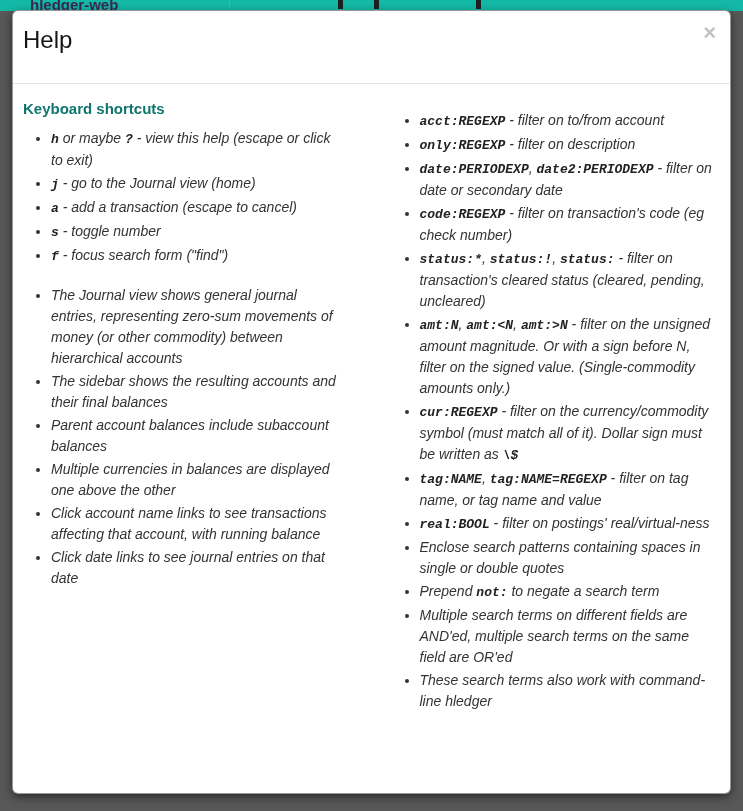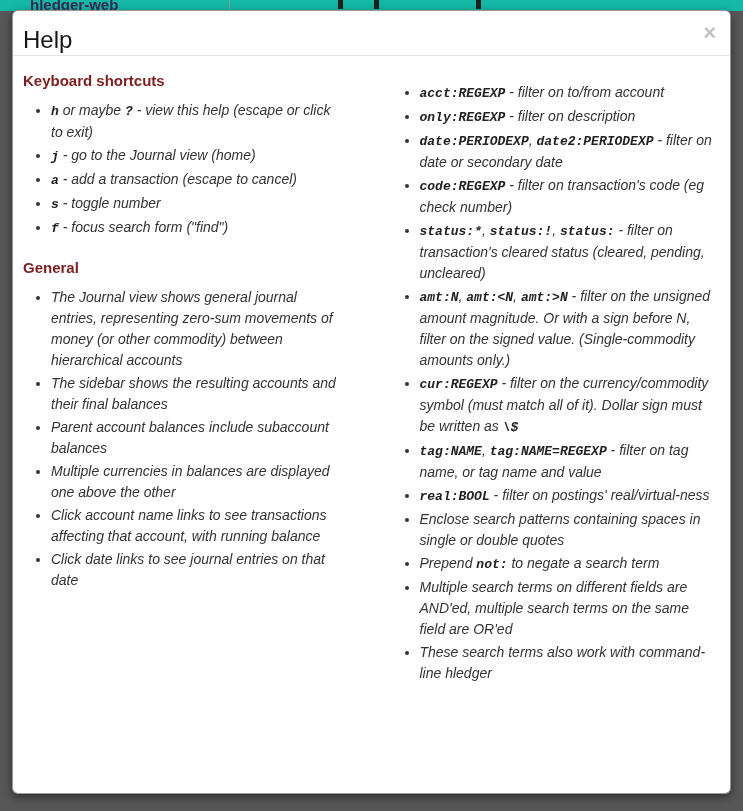--- a/index.html
+++ b/index.html
@@ -41,21 +41,21 @@
     position: absolute; left: 12px; top: 10px;
     width: 719px; height: 784px;
     background: #ffffff;
     border: 1px solid rgba(0,0,0,0.4);
     border-radius: 6px;
     box-shadow: 0 3px 9px rgba(0,0,0,0.5);
     overflow: hidden;
   }
   .modal-header {
     position: relative;
-    padding: 14px 15px 0 10px;
+    padding: 14px 15px 28px 10px;
     border-bottom: 1px solid #e5e5e5;
   }
   .modal-title {
     font-size: 24px; font-weight: 400;
     line-height: 30px; color: #151515;
   }
   .close-btn {
     position: absolute; right: 14px; top: 13px;
     background: none; border: none;
     font-family: "Liberation Sans", sans-serif;
@@ -64,21 +64,21 @@
   }
   .modal-body {
     display: flex;
     padding: 16px 10px 20px 10px;
     font-size: 14px; line-height: 21px; color: #333;
   }
   .col { width: 50%; }
   .col-left  { padding-right: 30px; }
   .col-right { padding-left: 20px; padding-right: 8px; }
   h3.section-heading {
-    font-size: 15px; font-weight: 700; color: #7f1d1d;
+    font-size: 15px; font-weight: 700; color: #0f766e;
     line-height: 18px; margin: 0;
   }
   h3.section-heading.mt { margin-top: 20px; }
   ul.help-list {
     margin: 10px 0 18px 0;
     padding-left: 28px;
     list-style: disc outside;
     font-style: italic;
   }
   ul.help-list li { margin-bottom: 2px; }
@@ -108,21 +108,20 @@
     <div class="modal-body">
       <div class="col col-left">
         <h3 class="section-heading">Keyboard shortcuts</h3>
         <ul class="help-list">
             <li><code>h</code><span> or maybe </span><code>?</code><span> - view this help (escape or click to exit)</span></li>
             <li><code>j</code><span> - go to the Journal view (home)</span></li>
             <li><code>a</code><span> - add a transaction (escape to cancel)</span></li>
             <li><code>s</code><span> - toggle number</span></li>
             <li><code>f</code><span> - focus search form ("find")</span></li>
           </ul>
-        <h3 class="section-heading mt">General</h3>
         <ul class="help-list">
             <li><span>The Journal view shows general journal entries, representing zero-sum movements of money (or other commodity) between hierarchical accounts</span></li>
             <li><span>The sidebar shows the resulting accounts and their final balances</span></li>
             <li><span>Parent account balances include subaccount balances</span></li>
             <li><span>Multiple currencies in balances are displayed one above the other</span></li>
             <li><span>Click account name links to see transactions affecting that account, with running balance</span></li>
             <li><span>Click date links to see journal entries on that date</span></li>
           </ul>
       </div>
       <div class="col col-right">

